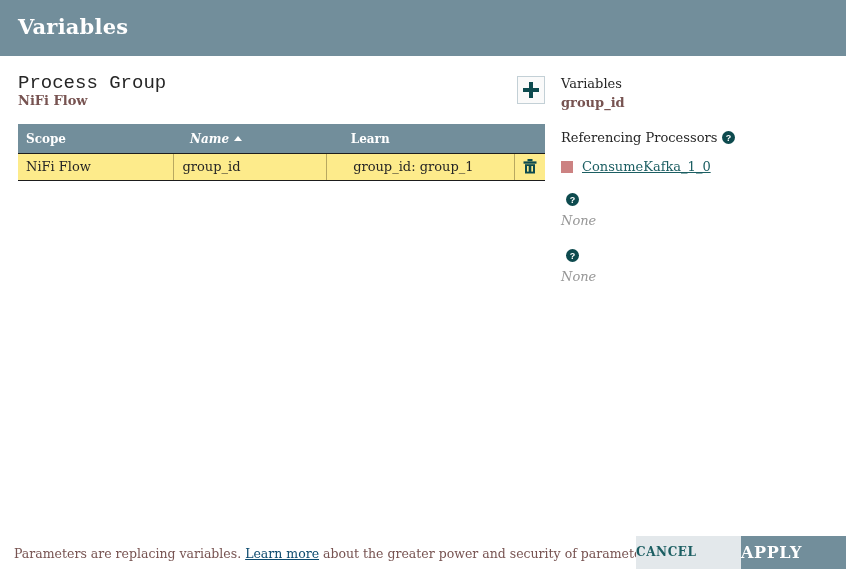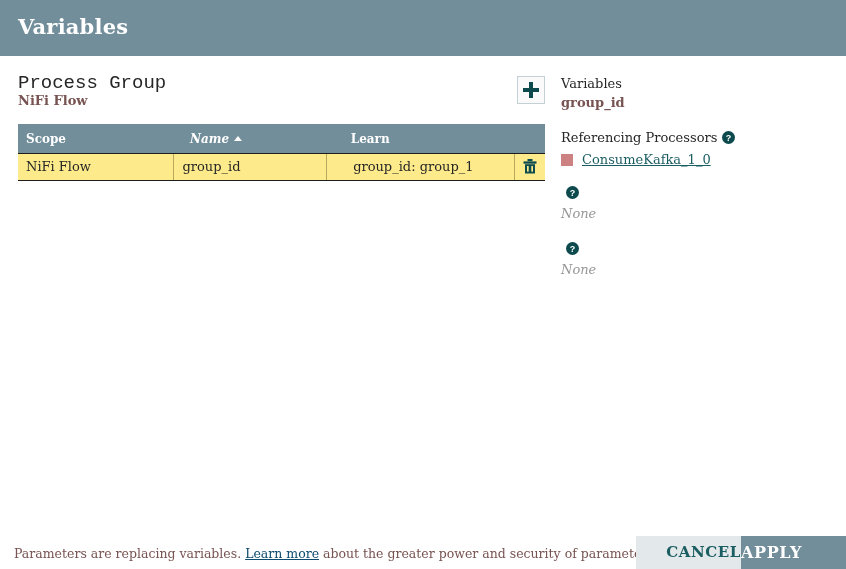--- a/index.html
+++ b/index.html
@@ -155,21 +155,21 @@
     font-style: italic;
   }
   .help-icon {
     display: inline-block;
     margin-left: 5px;
     vertical-align: -2px;
   }
   .component-row {
     display: flex;
     align-items: center;
-    margin-top: 3px;
+    margin-top: 10px;
   }
   .component-swatch {
     width: 12px;
     height: 12px;
     background: #cc8282;
     margin-right: 9px;
     flex: 0 0 auto;
   }
   .component-link {
     font-size: 13px;
@@ -201,24 +201,24 @@
   }
   #footer-note .note-rest { color: #775351; }
   #cancel-button {
     position: absolute;
     left: 636px;
     top: 0;
     width: 105px;
     height: 33px;
     background: #e3e8eb;
     color: #1b5e62;
-    font-size: 15px;
+    font-size: 12px;
     font-weight: bold;
     letter-spacing: 0.6px;
-    text-align: right;
+    text-align: left;
     line-height: 33px;
     cursor: pointer;
   }
   #apply-button {
     position: absolute;
     left: 741px;
     top: 0;
     width: 105px;
     height: 33px;
     background: #728e9b;

